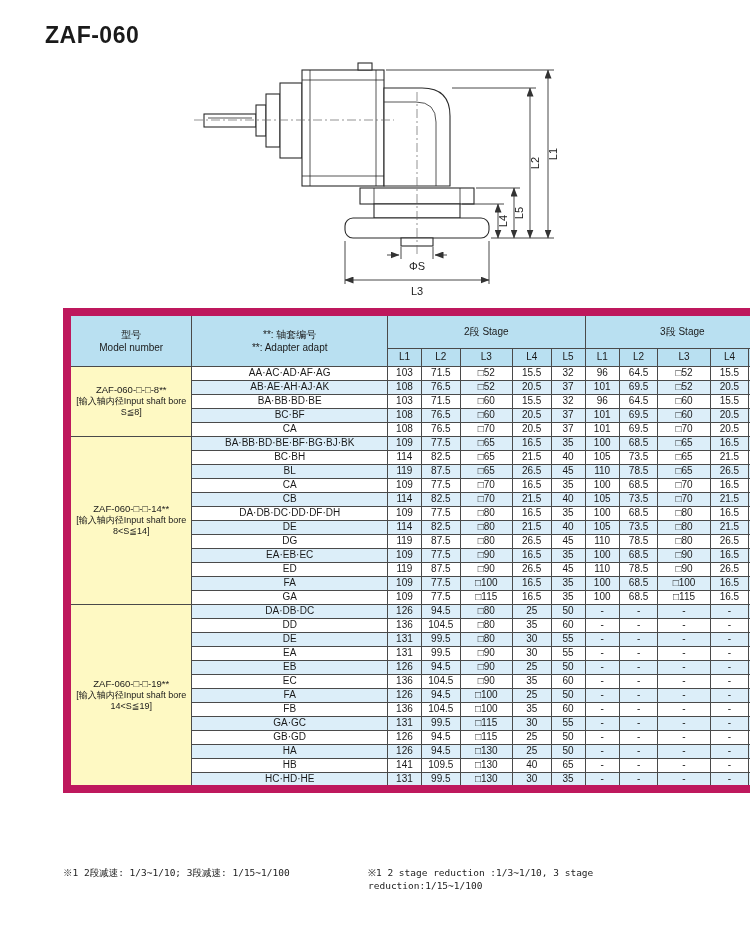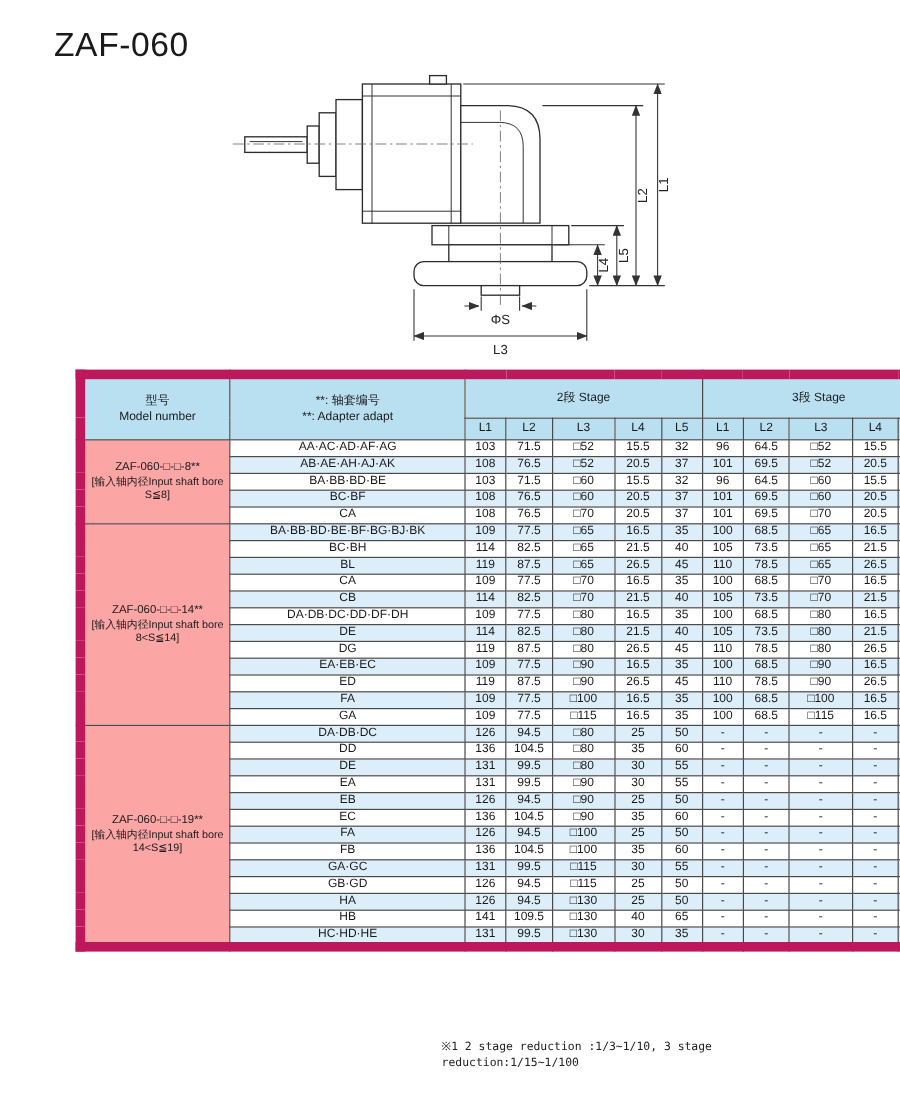--- a/index.html
+++ b/index.html
@@ -4,21 +4,21 @@
 <style>
   * { box-sizing: border-box; }
   html,body { margin:0; padding:0; }
   body {
     width:750px; height:927px; position:relative; overflow:hidden;
     background:#ffffff; color:#1a1a1a;
     font-family:"Liberation Sans","DejaVu Sans",sans-serif;
   }
   .page-title {
     position:absolute; left:45px; top:22px;
-    font-size:28px; font-weight:400; letter-spacing:.5px;
+    font-size:23px; font-weight:700; letter-spacing:.5px;
   }
   .drawing { position:absolute; left:182px; top:58px; }
   .part   { fill:#ffffff; stroke:#2b2b2b; stroke-width:1.1; }
   .detail { fill:none;   stroke:#2b2b2b; stroke-width:.8; }
   .cl     { fill:none;   stroke:#666;    stroke-width:.7; stroke-dasharray:9 3 2 3; }
   .dim line { fill:none; stroke:#333; stroke-width:.9; }
   .dimtext { font-size:11px; fill:#222; font-family:"Liberation Sans","DejaVu Sans",sans-serif; }
 
   .table-wrap { position:absolute; left:63px; top:308px; }
   table.spec {
@@ -28,21 +28,21 @@
   .spec th, .spec td {
     border:1px solid #4a4a4a; text-align:center; vertical-align:middle;
     padding:0 1px; line-height:12px; height:14px; overflow:hidden;
   }
   .spec thead th { background:#b9e0f1; font-weight:400; }
   .spec thead tr:first-child th { height:36px; }
   .spec thead tr:last-child th { height:18px; }
   .spec thead th div { line-height:13px; }
   .row-blue  td { background:#dceef9; }
   .row-white td { background:#ffffff; }
-  .spec td.model-cell { background:#fca5a5; padding:2px 2px; }
+  .spec td.model-cell { background:#fef9c3; padding:2px 2px; }
   .model-code { font-size:9.5px; line-height:12px; }
   .model-note { font-size:9px;  line-height:11px; }
   .code-cell { font-size:10px;margin-top:40px; }
   .num-cell  { font-size:10px; }
 
   .footnotes {
     position:absolute; left:63px; top:866px; width:648px; display:flex;
     font-family:"DejaVu Sans Mono","Liberation Mono",monospace;
     font-size:9.5px; line-height:13px; color:#222;
   }
@@ -569,17 +569,18 @@
           <td class="num-cell">-</td>
           <td class="num-cell">-</td>
           <td class="num-cell">-</td>
         </tr>
       </tbody>
   </table>
 </div>
 
 <div class="footnotes">
   <div class="fn-col">
+    <div>※1 2段减速: 1/3~1/10; 3段减速: 1/15~1/100</div>
   </div>
   <div class="fn-col">
     <div>※1 2 stage reduction :1/3~1/10, 3 stage reduction:1/15~1/100</div>
   </div>
 </div>
 
 </body></html>

